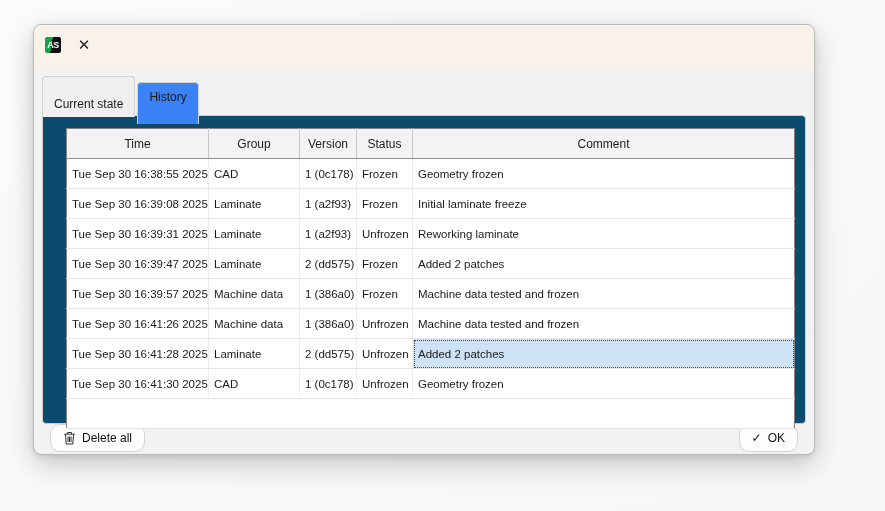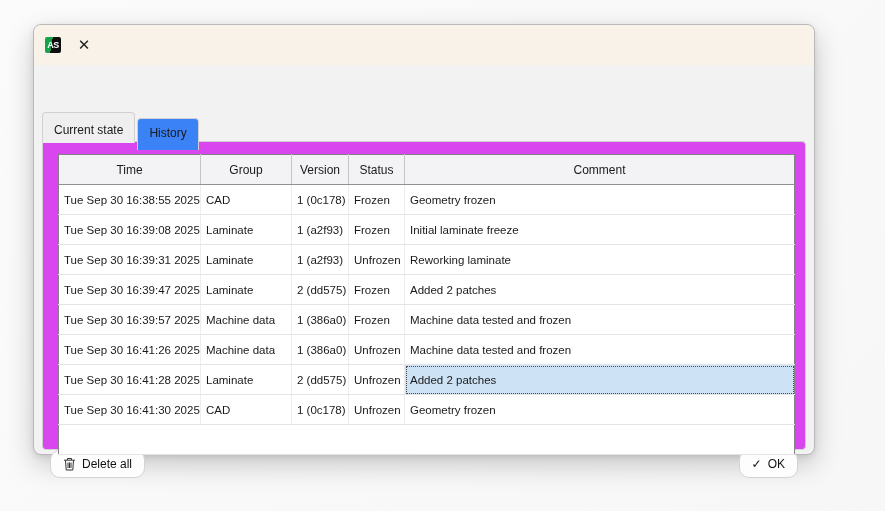--- a/index.html
+++ b/index.html
@@ -11,21 +11,21 @@
     overflow: hidden;
     color: #1a1a1a;
   }
   .dialog {
     position: absolute; left: 33px; top: 24px;
     width: 782px; height: 431px;
     background: #f2f2f2;
     border: 1px solid #b9b9b9;
     border-radius: 8px;
     box-shadow: 0 10px 28px rgba(0,0,0,0.20), 0 2px 6px rgba(0,0,0,0.10);
-    display: flex; flex-direction: column; gap: 36px;
+    display: flex; flex-direction: column;
   }
   .titlebar {
     height: 40px; flex: 0 0 40px;
     background: #f8f2e9;
     border-radius: 8px 8px 0 0;
     display: flex; align-items: center;
     padding: 0 10px 0 11px;
     font-size: 12px;
   }
   .app-icon {
@@ -37,35 +37,35 @@
   }
   .title-text { flex: 1; font-size: 12px; color: #000; }
   .close-btn {
     width: 30px; height: 30px; margin-right: 8px;
     display: flex; align-items: center; justify-content: center;
     font-size: 15px; color: #222; cursor: default; border-radius: 4px;
   }
   .content { flex: 1; padding: 9px 8px 0 8px; display: flex; flex-direction: column; }
   .tabs { display: flex; padding-left: 0; position: relative; z-index: 2; }
   .tab {
-    font-size: 12px; padding: 10px 11px 6px 11px;
+    font-size: 12px; padding: 20px 11px 6px 11px;
     border: 1px solid #d0d0d0; border-bottom: none;
     border-radius: 4px 4px 0 0;
     background: #efefef; color: #1a1a1a;
     margin-right: 2px; margin-bottom: 0; position: relative; top: 2px;
   }
   .tab.active {
     background: #3b82f6; top: 8px; padding-top: 7px; padding-bottom: 8px;
     margin-bottom: -1px;
   }
   .panel {
     border: 1px solid #d0d0d0; border-radius: 0 4px 4px 4px;
-    background: #d946ef;
+    background: #0c4a6e;
     height: 309px; flex: 0 0 309px;
-    padding: 12px 10px 10px 15px;
+    padding: 12px 10px 10px 23px;
     position: relative; z-index: 1;
   }
   table.grid {
     width: 100%; border-collapse: collapse; table-layout: fixed;
     background: #fff; border: 1px solid #828282;
     font-size: 11.5px;
   }
   table.grid th {
     background: #f3f3f5; font-weight: normal; font-size: 12px;
     height: 30px; text-align: center;

